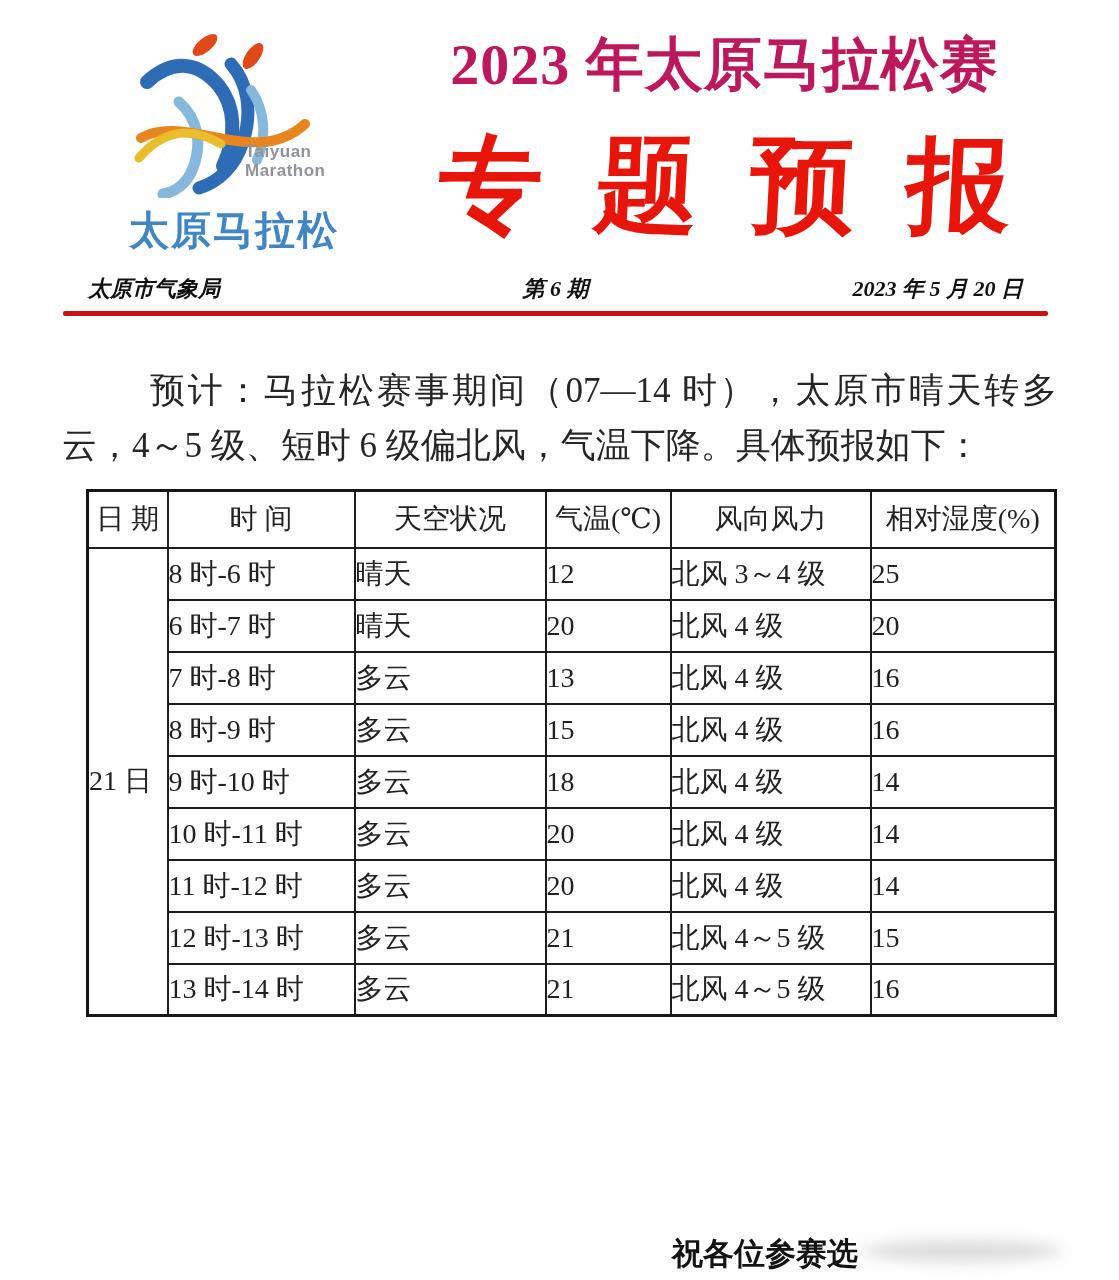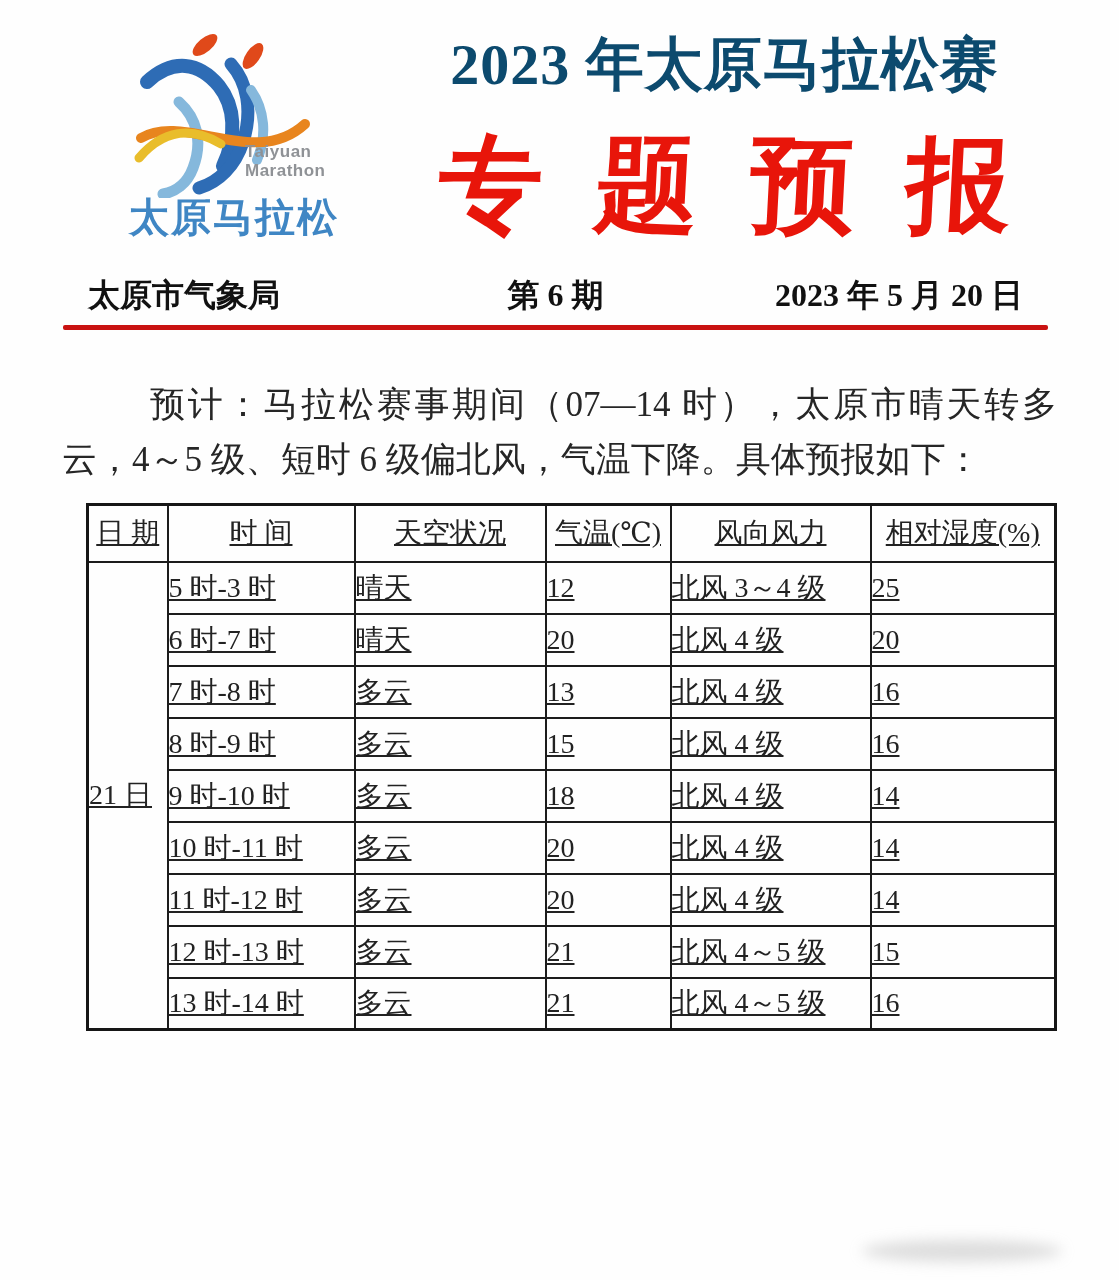--- a/index.html
+++ b/index.html
@@ -17,40 +17,40 @@
   .header { display: flex; padding: 24px 40px 0 105px; height: 262px; }
   .logo-block { position: relative; width: 265px; height: 235px; flex: none; }
   .logo-mark { position: absolute; left: 28px; top: 4px; }
   .logo-en {
     position: absolute; left: 140px; top: 118px;
     font-family: "Liberation Sans", "DejaVu Sans", sans-serif;
     font-size: 17px; line-height: 19px; font-weight: 700;
     color: #8f9296; letter-spacing: 0.5px;
   }
   .logo-cn {
-    position: absolute; left: 24px; top: 166px;
+    position: absolute; left: 24px; top: 179px;
     font-size: 40px; font-weight: 800; color: #3f86c4; letter-spacing: 2px;
     font-family: "Liberation Sans", "DejaVu Sans", sans-serif;
   }
   .titles { flex: 1; text-align: center; padding-top: 2px; }
   .main-title {
-    font-size: 58px; font-weight: 800; color: #0c4a6e;
+    font-size: 58px; font-weight: 800; color: #be185d;
     letter-spacing: 1px; white-space: nowrap;
   }
   .calligraphy {
     margin-top: 26px; color: #e8150a; font-weight: 800;
     font-size: 104px; line-height: 112px; white-space: nowrap;
     transform: skewX(-3deg);
   }
   .calligraphy .cchar { display: inline-block; margin: 0 13px; }
   
   .masthead {
     display: flex; align-items: center;
     margin: 12px 68px 0 63px;
-    font-size: 32px; font-weight: 700; color: #111;
+    font-size: 22px; font-weight: 700; color: #111; font-style: italic;
   }
   .masthead .agency { flex: 1.1; text-align: left; padding-left: 25px; }
   .masthead .issue  { flex: 0.8; text-align: center; }
   .masthead .date   { flex: 1.1; text-align: right; padding-right: 28px; }
   .red-rule {
     margin: 7px 0 0 63px; width: 985px; height: 5px;
     background: #c91211; border-radius: 2px;
   }
   
   .intro {
@@ -59,21 +59,21 @@
     text-align: justify; text-indent: 88px; color: #262626;
   }
   
   table.forecast {
     margin: 16px 0 0 86px;
     border-collapse: collapse; table-layout: fixed;
     width: 968px; font-size: 28px; color: #222;
   }
   table.forecast th, table.forecast td {
     border: 2px solid #1c1c1c; vertical-align: middle;
-    font-weight: 400; padding: 0; text-decoration: underline;
+    font-weight: 400; padding: 0;
   }
   table.forecast { border: 3px solid #161616; }
   table.forecast thead tr { height: 57px; }
   table.forecast tbody tr { height: 52px; }
   
   .tips {
     margin: 46px 62px 0 62px;
     font-size: 30px; line-height: 58px;
     text-align: justify; text-indent: 88px; color: #262626;
   }
@@ -153,21 +153,21 @@
         <th>时 间</th>
         <th>天空状况</th>
         <th>气温(℃)</th>
         <th>风向风力</th>
         <th>相对湿度(%)</th>
       </tr>
     </thead>
     <tbody>
       <tr>
         <td rowspan="9">21 日</td>
-        <td>5 时-3 时</td>
+        <td>8 时-6 时</td>
         <td>晴天</td>
         <td>12</td>
         <td>北风 3～4 级</td>
         <td>25</td>
       </tr>
       <tr>
         <td>6 时-7 时</td>
         <td>晴天</td>
         <td>20</td>
         <td>北风 4 级</td>
@@ -219,15 +219,16 @@
         <td>13 时-14 时</td>
         <td>多云</td>
         <td>21</td>
         <td>北风 4～5 级</td>
         <td>16</td>
       </tr>
     </tbody>
   </table>
 
 
+  <div class="footer-wish">祝各位参赛选</div>
   <div class="smudge"></div>
 
 </div>
 
 </body></html>

